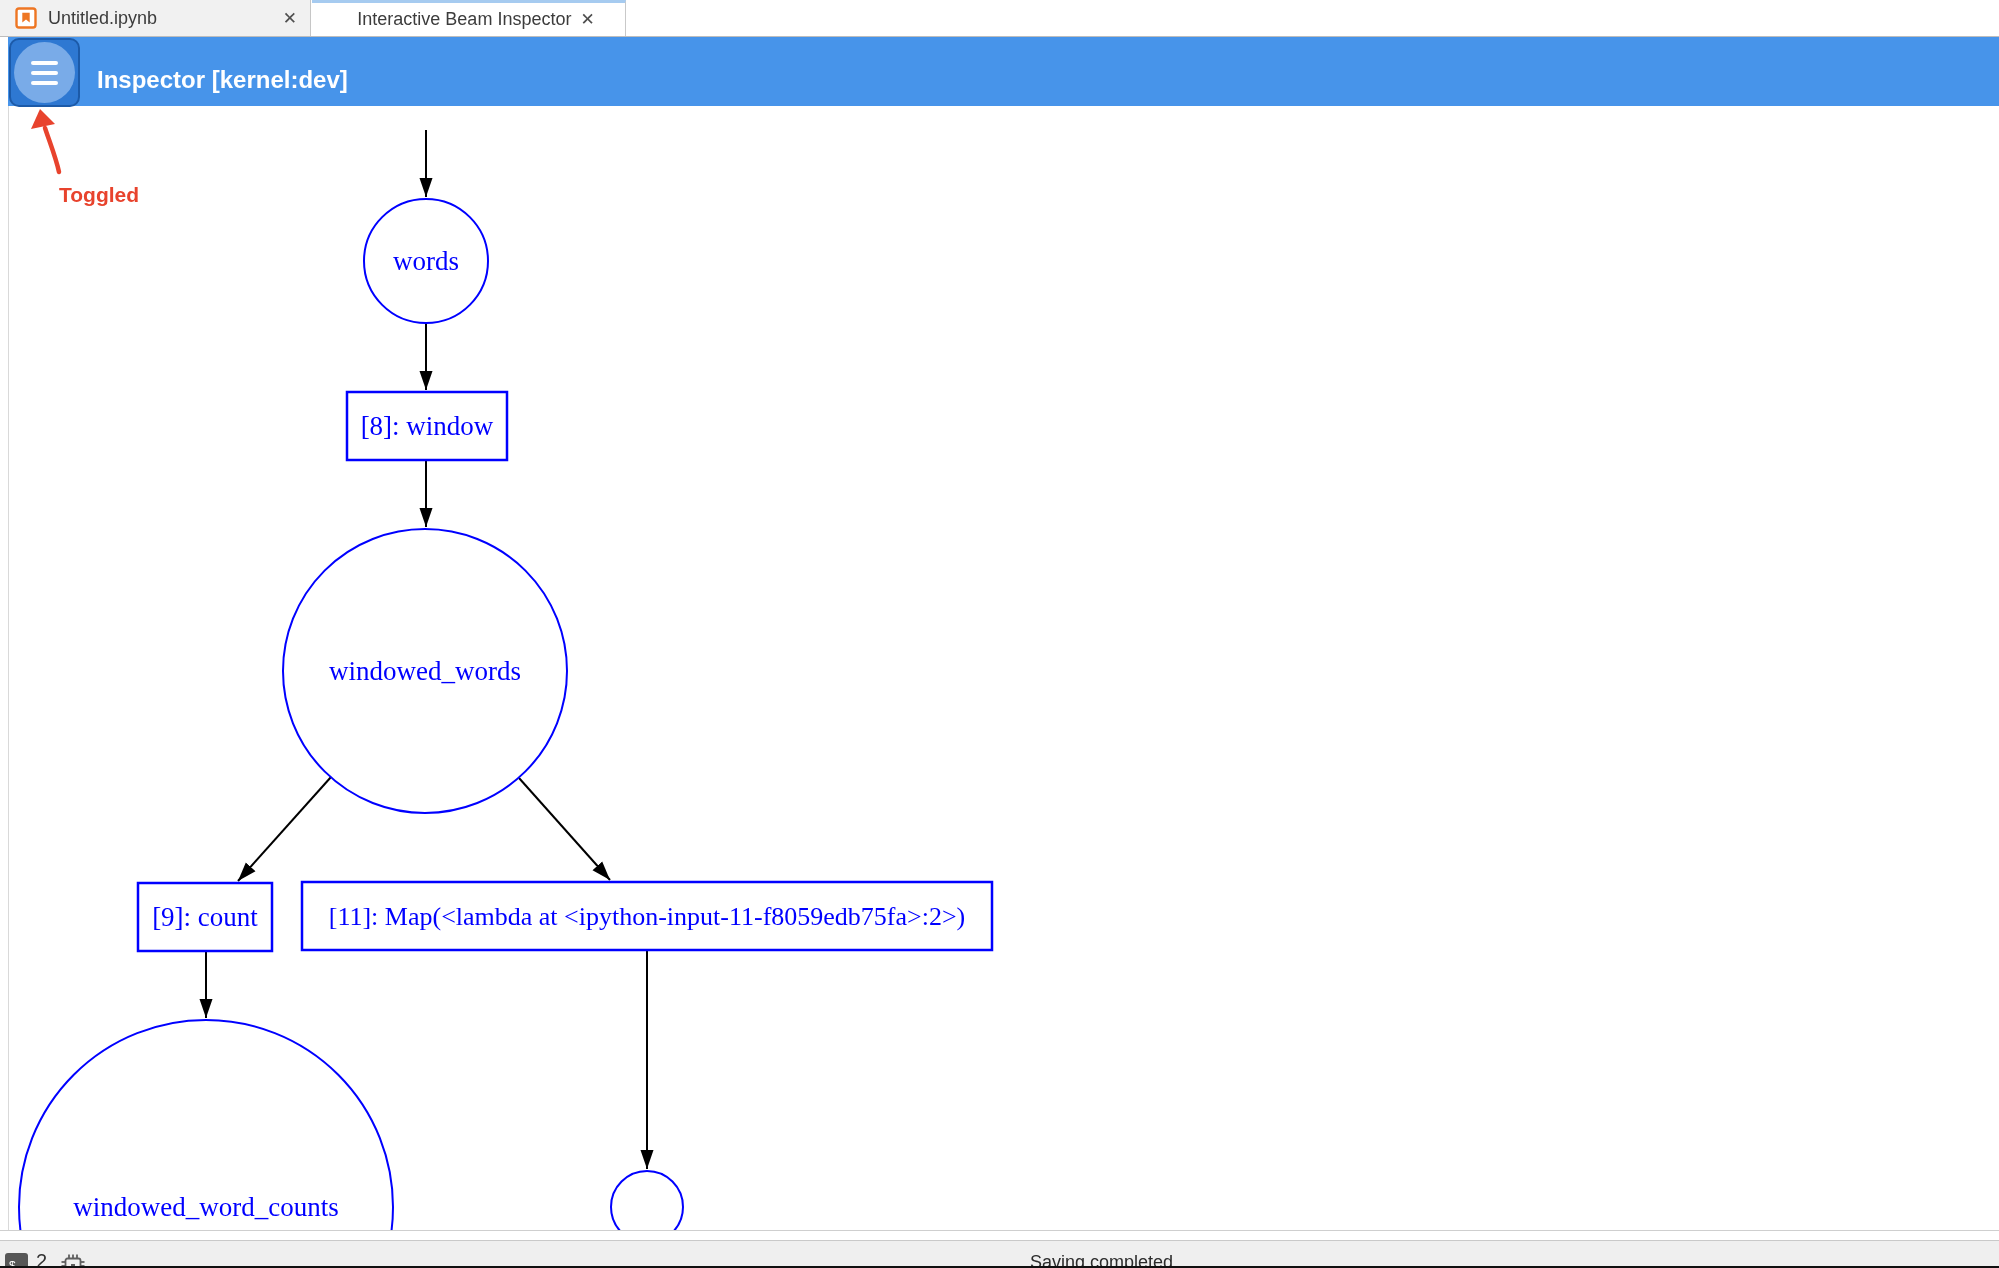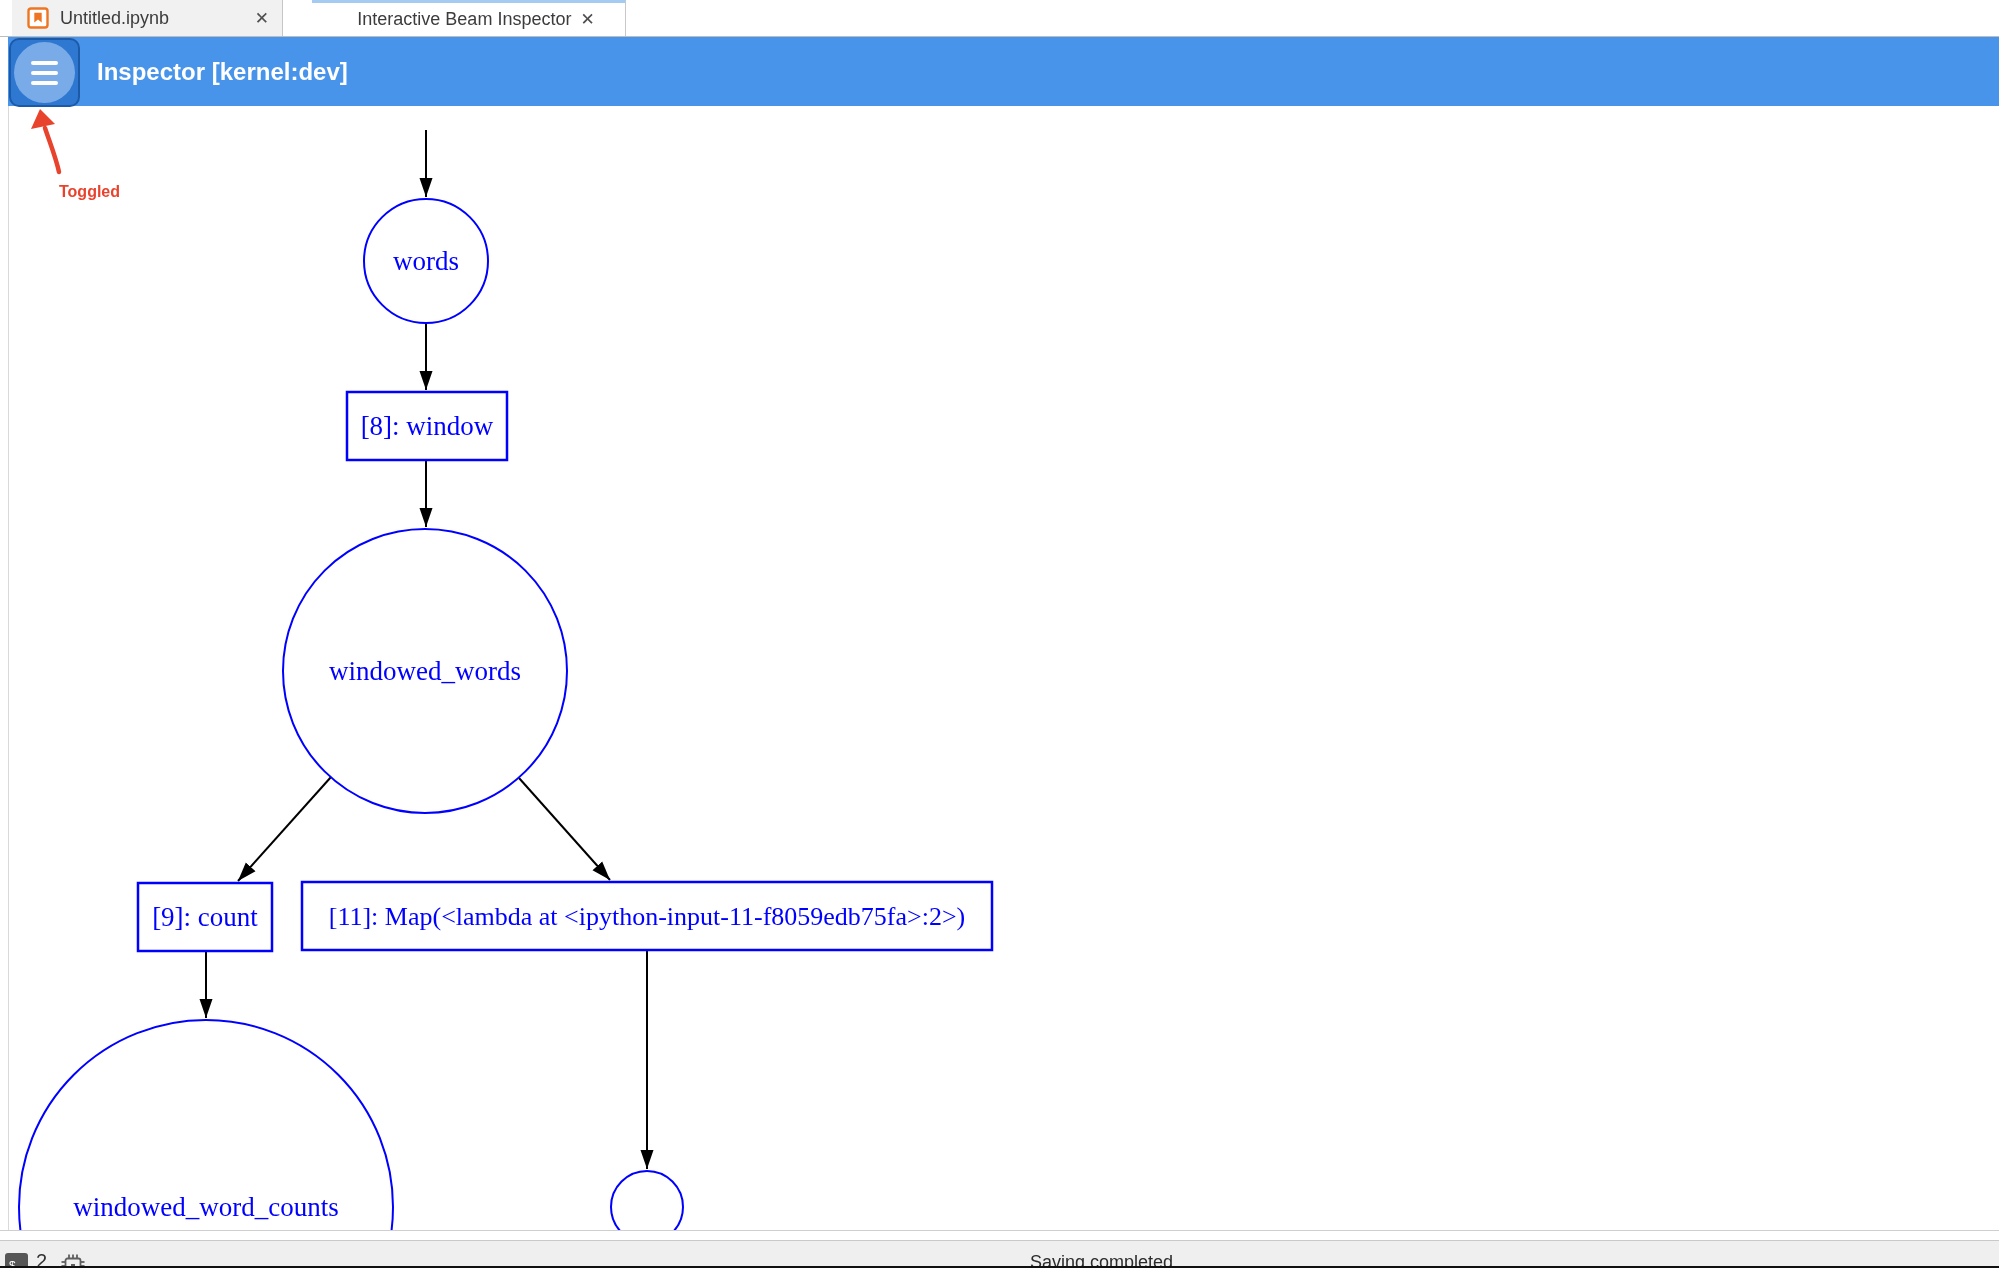--- a/index.html
+++ b/index.html
@@ -6,57 +6,57 @@
   html,body { margin:0; padding:0; }
   body {
     width:1999px; height:1268px; position:relative; overflow:hidden;
     background:#ffffff; font-family:"Liberation Sans", sans-serif;
   }
 
   
   .tabbar { position:absolute; left:0; top:0; width:1999px; height:37px;
             background:#ffffff; border-bottom:1px solid #bdbdbd; }
   .tab { position:absolute; top:0; height:36px; display:flex; align-items:center;padding-left:15px; }
-  .tab-untitled { left:12px; width:271px; background:#f1f1f1; border-right:1px solid #c6c6c6;
+  .tab-untitled { left:0; width:311px; background:#f1f1f1; border-right:1px solid #c6c6c6;
                   }
   .tab-inspector { left:312px; width:314px; background:#ffffff;
                    border-right:1px solid #c9c9c9; border-top:3px solid #a6cbf0;
                    justify-content:center; }
   .tab-label { font-size:18px; color:#3c3c3c; white-space:nowrap; }
   .tab-untitled .tab-label { margin-left:11px; }
   .tab-close { font-size:17px; color:#4f4f4f; cursor:pointer; }
   .tab-untitled .tab-close { position:absolute; right:13px; }
   .tab-inspector .tab-close { margin-left:9px; }
   .nb-icon { width:22px; height:22px; flex:0 0 auto; }
 
   
   .header { position:absolute; left:8px; top:37px; width:1991px; height:69px;
             background:#4794ea; }
-  .header-title { position:absolute; left:89px; top:0; height:69px; display:flex;
+  .header-title { position:absolute; left:89px; top:8px; height:69px; display:flex;
                   align-items:center; color:#ffffff; font-size:24px; font-weight:600; }
   .menu-btn { position:absolute; left:9px; top:38px; width:71px; height:69px;
               background:#2e78d2; border:2px solid #1c5aa8; border-radius:10px;
               display:flex; align-items:center; justify-content:center; cursor:pointer; }
   .menu-circle { width:61px; height:61px; border-radius:50%; background:#79abe8;
                  display:flex; flex-direction:column; align-items:center; justify-content:center; }
   .menu-circle .bar { width:27px; height:4px; background:#ffffff; border-radius:2px; }
   .menu-circle .bar + .bar { margin-top:6px; }
 
   
   .graph-left-border { position:absolute; left:8px; top:106px; width:1px; height:1124px;
                        background:#d9d9d9; }
   .graph-bottom-border { position:absolute; left:0; top:1230px; width:1999px; height:1px;
                          background:#cfcfcf; }
   .graph-svg { position:absolute; left:0; top:106px; }
   .node-label { font-family:"Liberation Serif", serif; font-size:27px; fill:#0000ff; }
   .node-label-small { font-family:"Liberation Serif", serif; font-size:26px; fill:#0000ff; }
 
   
   .annotation-text { position:absolute; left:59px; top:183px; color:#e8432d;
-                     font-size:16px; font-weight:700; }
+                     font-size:21px; font-weight:700; }
   .annotation-svg { position:absolute; left:24px; top:106px; }
 
   
   .statusbar { position:absolute; left:0; top:1240px; width:1999px; height:28px;
                background:#efefef; border-top:1px solid #c9c9c9; }
   .term-icon { position:absolute; left:5px; top:12px; width:23px; height:23px;
                background:#565656; border-radius:3px; color:#ffffff; font-size:12px;
                display:flex; align-items:flex-end; padding:0 0 3px 4px; }
   .term-count { position:absolute; left:36px; top:9px; font-size:20px; color:#333333; }
   .kernel-icon { position:absolute; left:61px; top:13px; }

